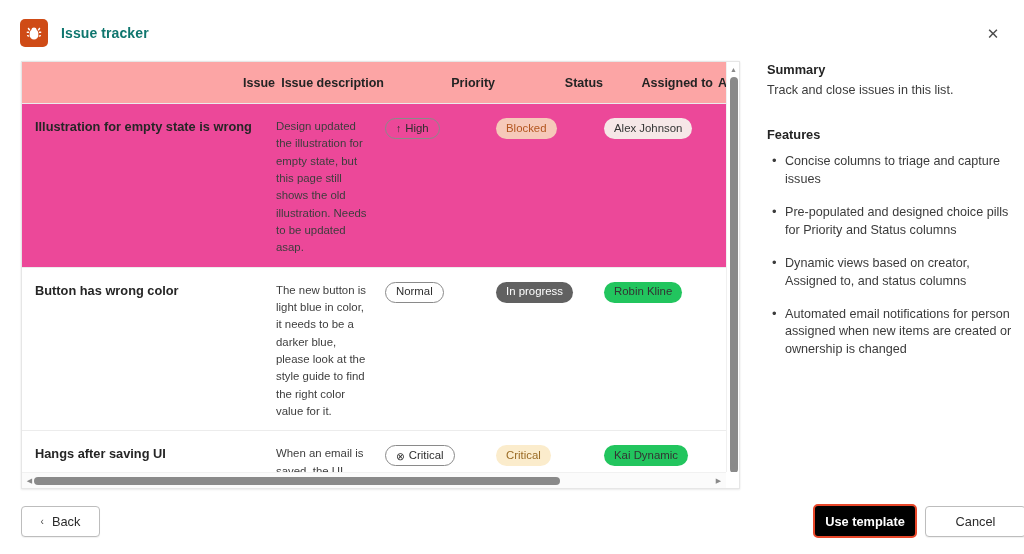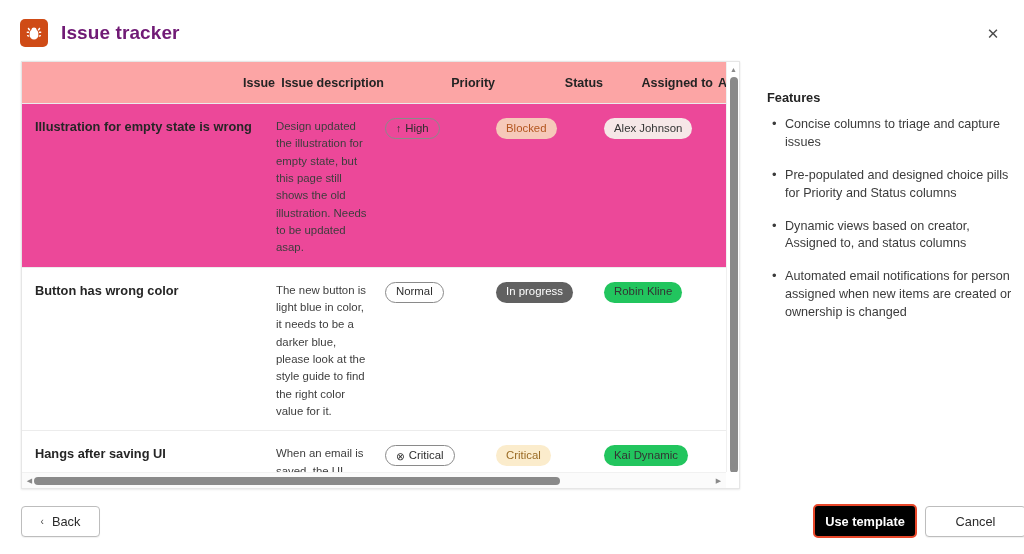--- a/index.html
+++ b/index.html
@@ -32,23 +32,23 @@
     border-radius: 5px;
     background: #cf4b16;
     display: flex;
     align-items: center;
     justify-content: center;
     flex: 0 0 auto;
   }
   .app-icon svg { display: block; }
   .header-title {
     margin-left: 13px;
-    font-size: 19px;
+    font-size: 14px;
     font-weight: 600;
-    color: #701a75;
+    color: #0f766e;
     letter-spacing: .1px;
   }
   .close-btn {
     position: absolute;
     right: 0; top: 50%;
     transform: translateY(-50%);
     width: 34px; height: 34px;
     display: flex; align-items: center; justify-content: center;
     background: transparent;
     border: none;
@@ -413,20 +413,22 @@
 
     <div class="hscroll">
       <div class="arrow-l">◀</div>
       <div class="hthumb"></div>
       <div class="arrow-r">▶</div>
     </div>
     <div class="vscroll-corner"></div>
   </div>
 
   <div class="side">
+    <h3>Summary</h3>
+    <p class="lead">Track and close issues in this list.</p>
     <h3 class="feat-head">Features</h3>
     <ul>
       <li>Concise columns to triage and capture issues</li>
       <li>Pre-populated and designed choice pills for Priority and Status columns</li>
       <li>Dynamic views based on creator, Assigned to, and status columns</li>
       <li>Automated email notifications for person assigned when new items are created or ownership is changed</li>
     </ul>
   </div>
 
   <button class="btn btn-back">

